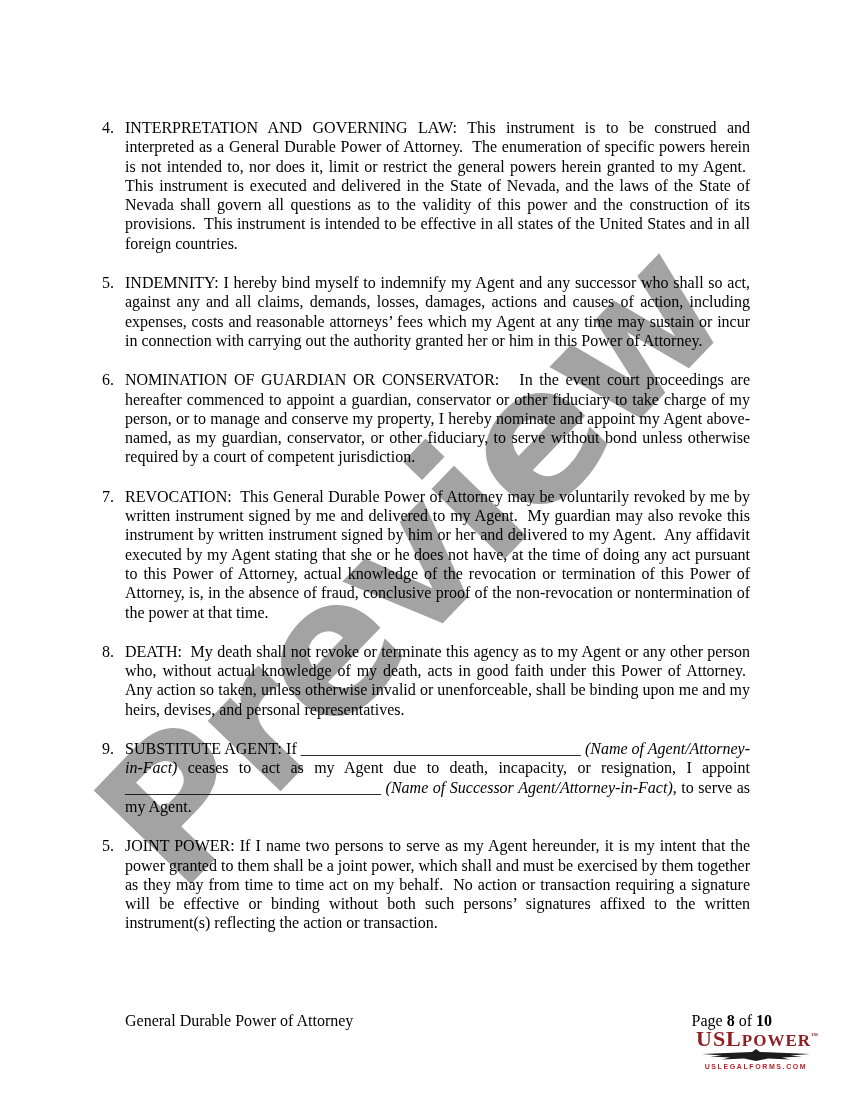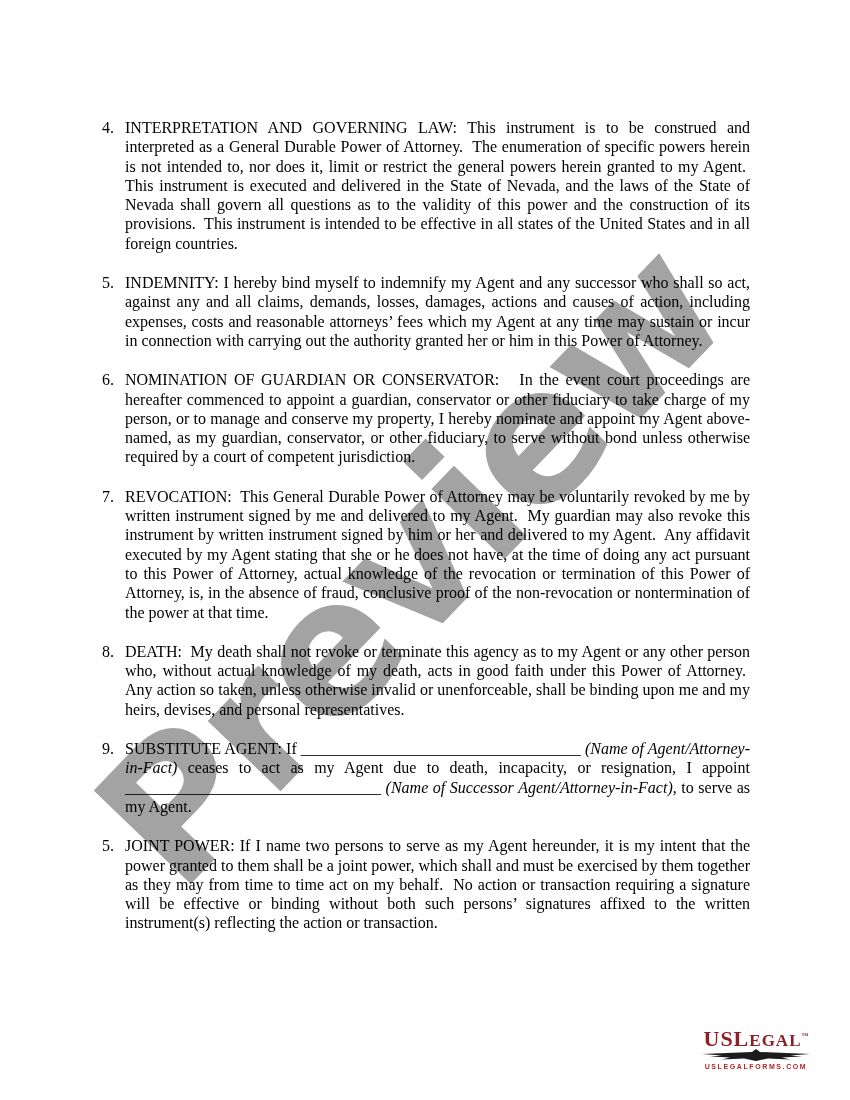--- a/index.html
+++ b/index.html
@@ -118,23 +118,27 @@
           <span class="num">9.</span>
           <span class="body"><span class="seg-heading">SUBSTITUTE AGENT</span><span class="seg-text">: If </span><span class="seg-blank">___________________________________</span><span class="seg-text"> </span><span class="seg-italic">(Name of Agent/Attorney-in-Fact)</span><span class="seg-text"> ceases to act as my Agent due to death, incapacity, or resignation, I appoint </span><span class="seg-blank">________________________________</span><span class="seg-text"> </span><span class="seg-italic">(Name of Successor Agent/Attorney-in-Fact)</span><span class="seg-text">, to serve as my Agent.</span></span>
         </div>
         <div class="para">
           <span class="num">5.</span>
           <span class="body"><span class="seg-heading">JOINT POWER</span><span class="seg-text">: If I name two persons to serve as my Agent hereunder, it is my intent that the power granted to them shall be a joint power, which shall and must be exercised by them together as they may from time to time act on my behalf.&nbsp; No action or transaction requiring a signature will be effective or binding without both such persons’ signatures affixed to the written instrument(s) reflecting the action or transaction.</span></span>
         </div>
       </div>
   </main>
 
+  <footer class="footer">
+    <span class="doc-title">General Durable Power of Attorney</span>
+    <span class="page-info"><span>Page</span>&nbsp;<b>8</b>&nbsp;<span>of</span>&nbsp;<b>10</b></span>
+  </footer>
 
   <div class="logo">
-    <div class="logo-word" style="color: rgb(142, 32, 36);"><span class="lg">USL</span><span class="sm">EGAL</span><sup>™</sup></div>
+    <div class="logo-word" style="color: rgb(142, 32, 36);"><span class="lg">USL</span><span class="sm">POWER</span><sup>™</sup></div>
     <svg class="logo-eagle" width="112" height="13" viewBox="0 0 112 13" aria-hidden="true">
       <path d="M56 0 L52 3 L2 5 L22 6.5 L10 7.5 L30 8.5 L22 10.5 L44 9.5 L56 12 L68 9.5 L90 10.5 L82 8.5 L102 7.5 L90 6.5 L110 5 L60 3 Z" fill="#1c1c1c"></path>
       <circle cx="56" cy="3.2" r="1.6" fill="#1c1c1c"></circle>
     </svg>
     <div class="logo-site" style="color: rgb(181, 36, 42);">USLEGALFORMS.COM</div>
   </div>
 
 </div>
 
 </body></html>

